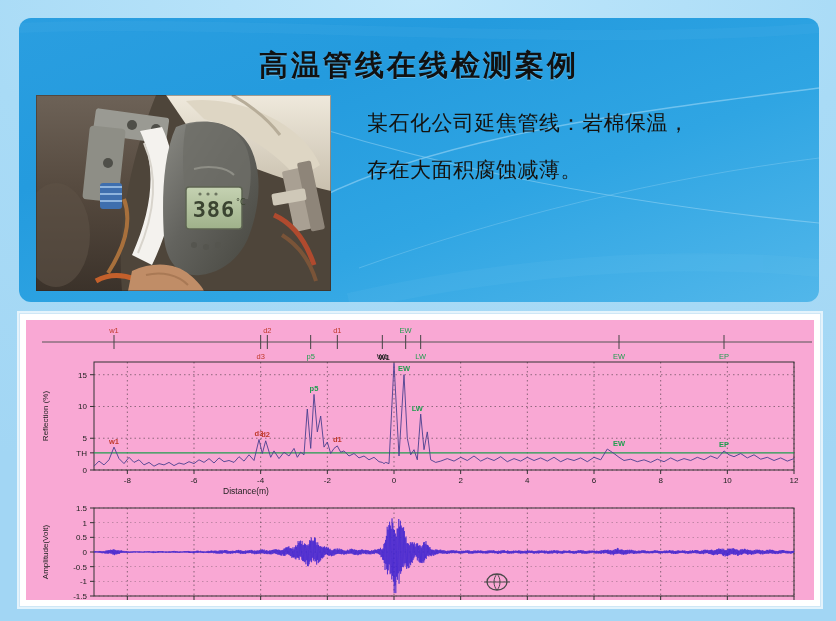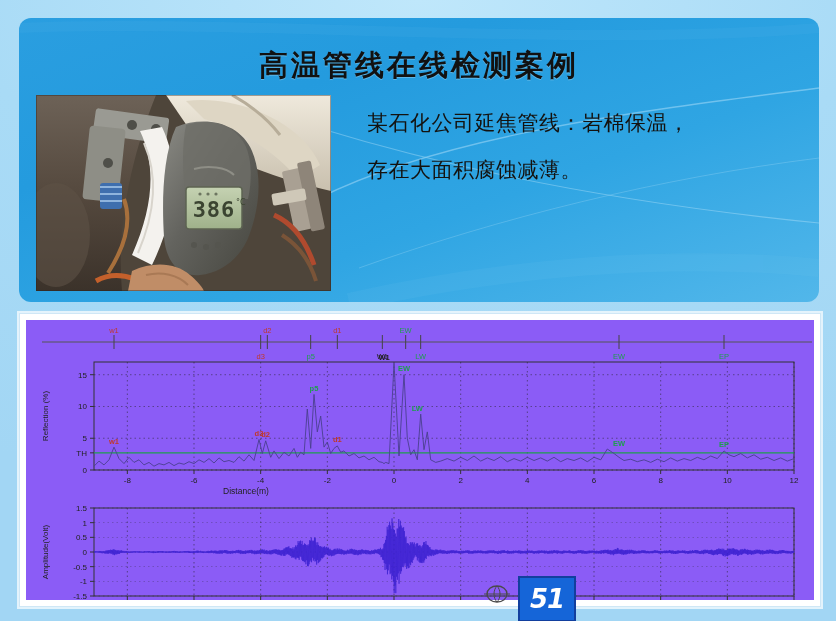--- a/index.html
+++ b/index.html
@@ -49,21 +49,21 @@
   }
   .body-text p{margin:0;white-space:pre;}
   
   .chart-panel{
     position:absolute;left:19px;top:313px;width:800px;height:292px;
     background:#ffffff;
     border:1px solid #cfe7f6;
     box-shadow:0 0 0 2px rgba(255,255,255,.7);
     overflow:hidden;
   }
-  .chart-inner{position:absolute;inset:6px;background:#8b5cf6;}
+  .chart-inner{position:absolute;inset:6px;background:#f9a8d4;}
   .ch-svg{display:block}
   
   .watermark{
     position:absolute;left:484px;top:571px;
     display:flex;align-items:center;gap:6px;
     pointer-events:none;
   }
   .wm-globe{width:26px;height:22px}
   .wm-text{
     font-family:"DejaVu Sans","Liberation Sans",sans-serif;
@@ -334,18 +334,15 @@
         </svg>
     </div>
   </div>
 
   <div class="watermark">
     <svg class="wm-globe" viewBox="0 0 26 22">
       <ellipse cx="13" cy="11" rx="10" ry="8" fill="none" stroke="#4a4a4a" stroke-width="1.3"></ellipse>
       <path d="M3,11 h20 M13,3 C9,7 9,15 13,19 M13,3 C17,7 17,15 13,19" fill="none" stroke="#4a4a4a" stroke-width="1"></path>
       <path d="M0,11 h4 M22,11 h4" stroke="#4a4a4a" stroke-width="1.2"></path>
     </svg>
-    <span class="wm-logo">
-      <span>51</span>
-    </span>
   </div>
 
 </div>
 
 </body></html>

